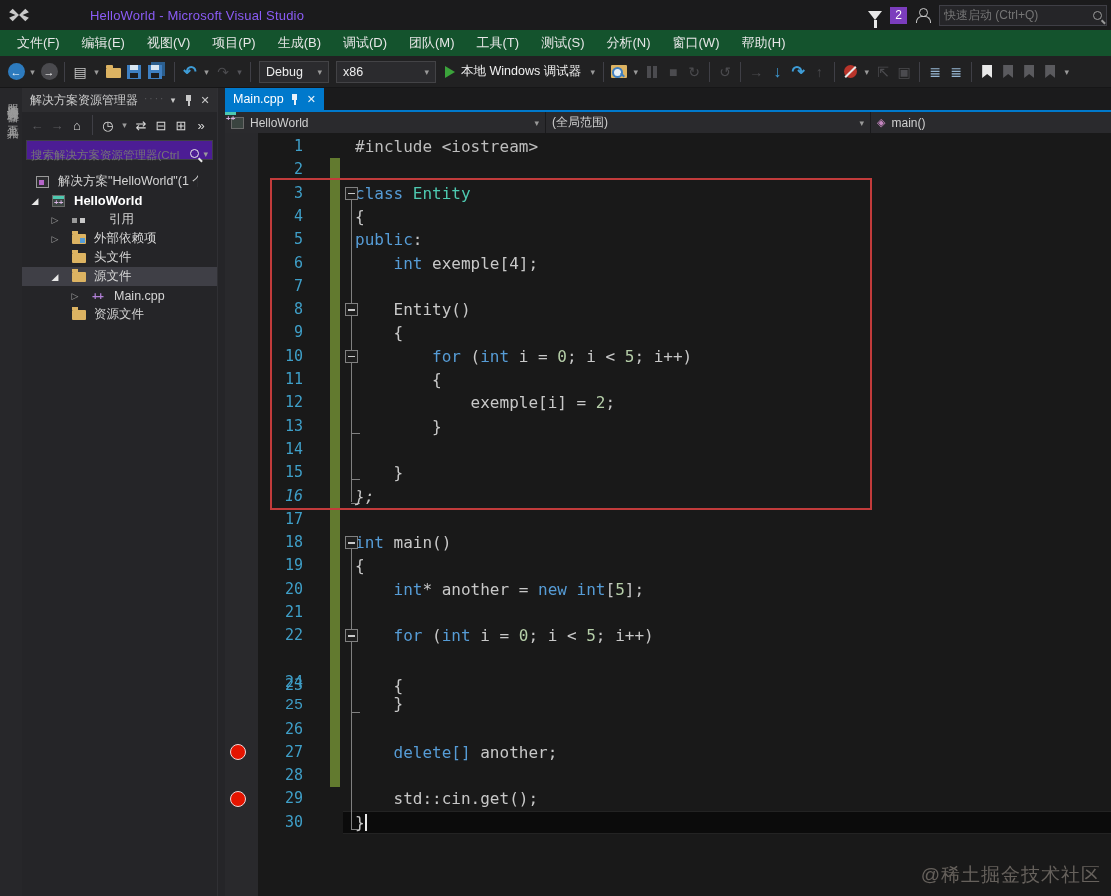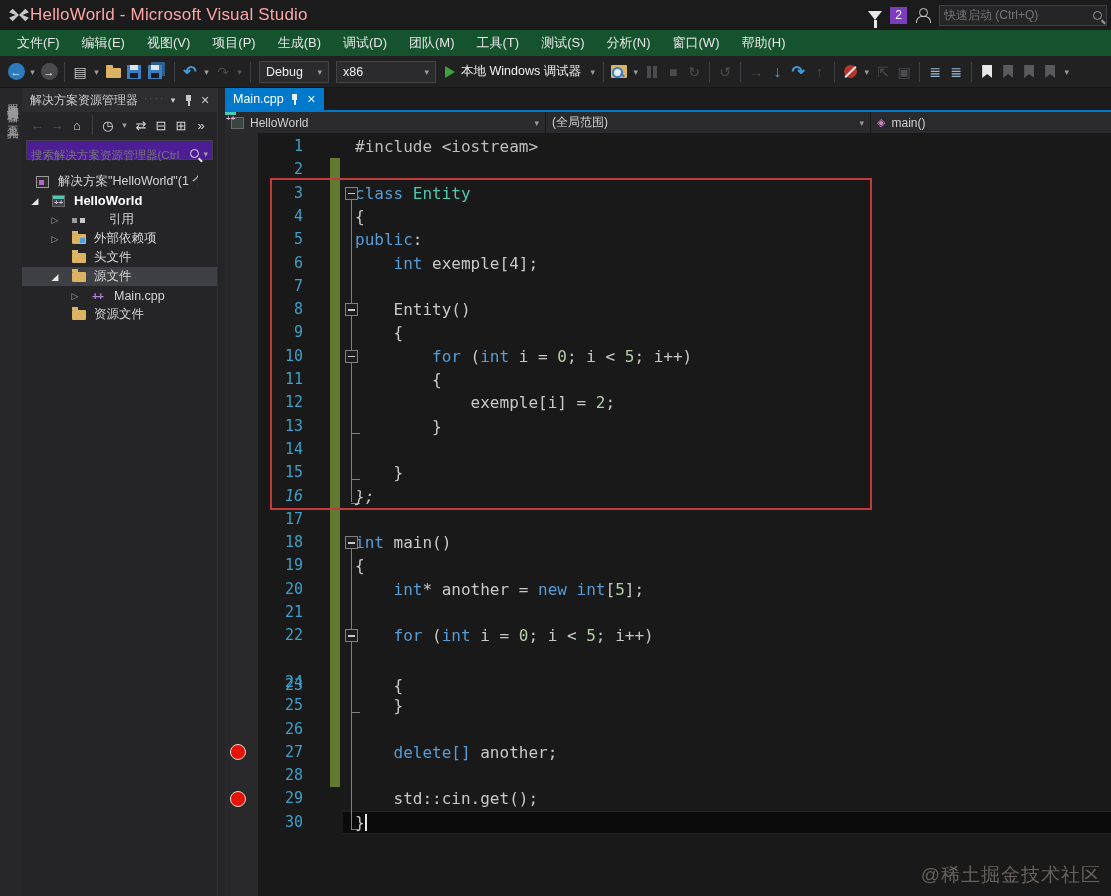--- a/index.html
+++ b/index.html
@@ -8,21 +8,21 @@
     --badge:#7B3DBD; --green:#3BA33B; --folder:#DCB362;
   }
   *{margin:0;padding:0;box-sizing:border-box;}
   html,body{background:#000;}
   body{font-family:"Liberation Sans",sans-serif;}
   #app{position:relative;width:1111px;height:896px;background:#1B1B1C;overflow:hidden;}
 
   
   .titlebar{position:absolute;left:0;top:0;width:1111px;height:30px;background:#1B1B1C;display:flex;align-items:center;}
   .vslogo{width:22px;height:18px;margin-left:8px;}
-  .title-text{color:#fca5a5;font-size:17px;letter-spacing:.2px;}
+  .title-text{color:#8b5cf6;font-size:13px;margin-left:60px;letter-spacing:.2px;}
   .title-right{position:absolute;right:4px;top:0;height:30px;display:flex;align-items:center;gap:8px;}
   .funnel{width:0;height:0;border-left:7px solid transparent;border-right:7px solid transparent;border-top:9px solid #E8E8E8;position:relative;}
   .funnel:after{content:"";position:absolute;left:-1.5px;top:-2px;width:3px;height:8px;background:#E8E8E8;top:0px;}
   .badge{min-width:17px;height:17px;background:var(--badge);color:#fff;font-size:12px;display:flex;align-items:center;justify-content:center;padding:0 3px;}
   .person{width:16px;height:16px;position:relative;}
   .person:before{content:"";position:absolute;left:4px;top:1px;width:7px;height:7px;border:1.5px solid #C8C8C8;border-radius:50%;}
   .person:after{content:"";position:absolute;left:1px;top:9px;width:13px;height:6px;border:1.5px solid #C8C8C8;border-bottom:none;border-radius:6px 6px 0 0;}
   .quicklaunch{width:168px;height:21px;background:#252528;border:1px solid #3F3F46;display:flex;align-items:center;padding:0 4px;}
   .quicklaunch input{flex:1;background:transparent;border:none;outline:none;color:#888;font-size:12px;font-family:"Liberation Sans",sans-serif;width:120px;}
   .mag{width:9px;height:9px;border:1.6px solid #9a9a9a;border-radius:50%;position:relative;flex:none;}
@@ -456,21 +456,21 @@
           <span class="line-no">22</span>
           <span class="code-text"><span class="seg-p">    </span><span class="seg-k">for</span><span class="seg-p"> (</span><span class="seg-k">int</span><span class="seg-p"> i = </span><span class="seg-n">0</span><span class="seg-p">; i &lt; </span><span class="seg-n">5</span><span class="seg-p">; i++)</span></span>
         </div>
         <div class="code-row" style="top: 525px; margin-top: 16px;">
           <span class="line-no">23</span>
           <span class="code-text"><span class="seg-p">    {</span></span>
         </div>
         <div class="code-row" style="top: 537.9px;">
           <span class="line-no">24</span>
         </div>
-        <div class="code-row" style="top: 561.2px;">
+        <div class="code-row" style="top: 561.2px; font-family: Liberation Mono, monospace;">
           <span class="line-no">25</span>
           <span class="code-text"><span class="seg-p">    }</span></span>
         </div>
         <div class="code-row" style="top: 584.5px;">
           <span class="line-no">26</span>
           <span class="code-text"></span>
         </div>
         <div class="code-row" style="top: 607.8px;">
           <span class="bp-dot"></span>
           <span class="line-no">27</span>

